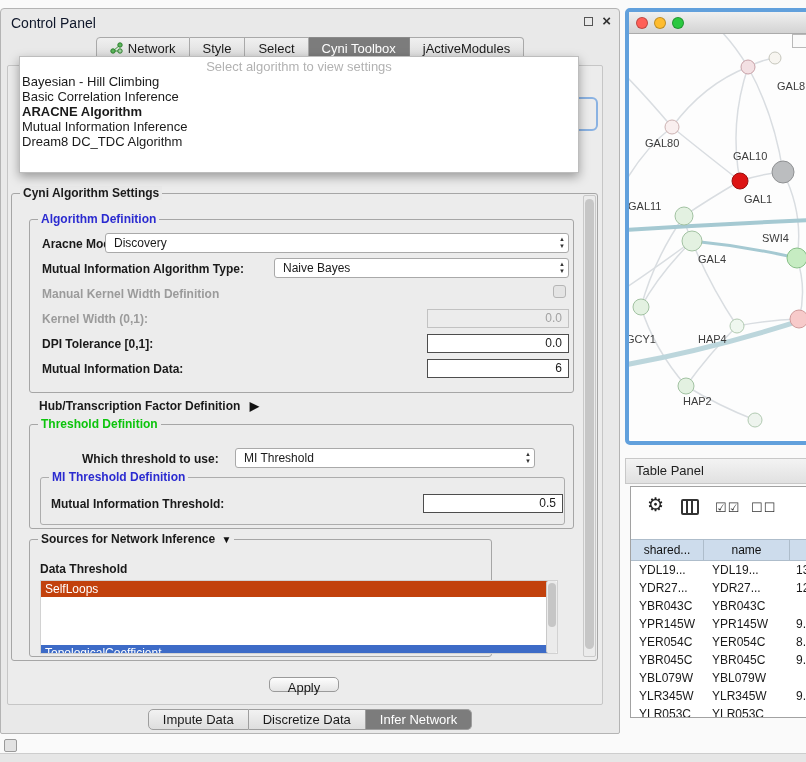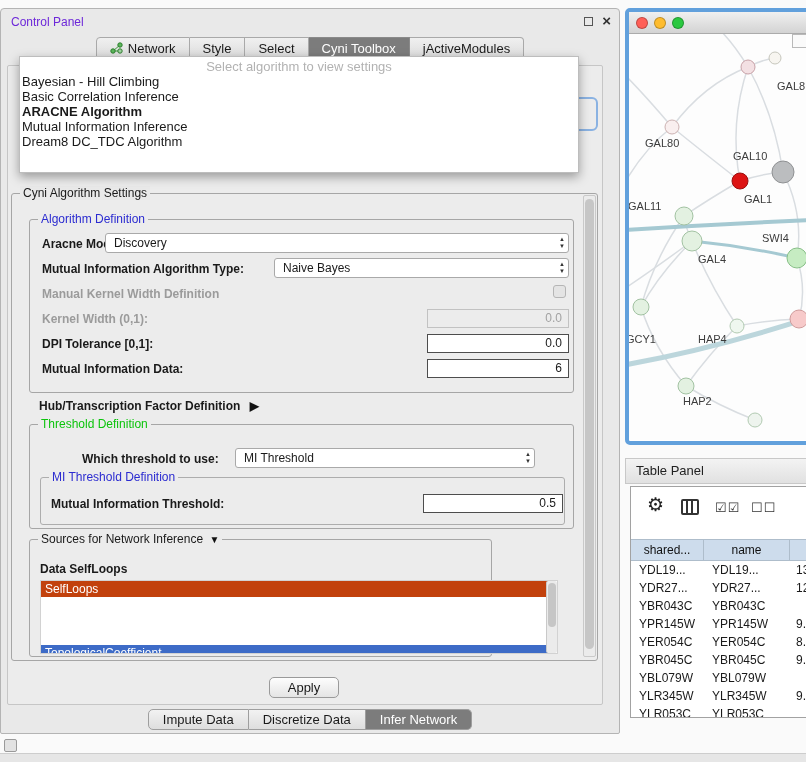--- a/index.html
+++ b/index.html
@@ -3,21 +3,21 @@
 <meta charset="utf-8">
 <style>
   *{margin:0;padding:0;box-sizing:border-box}
   html,body{width:806px;height:762px;overflow:hidden;background:#fafafa;
     font-family:"Liberation Sans",sans-serif;font-size:12px;color:#1a1a1a;position:relative}
   .abs{position:absolute}
 
   
   #control-panel{left:0;top:8px;width:620px;height:726px;background:#e9e9e9;
     border:1px solid #b4b4b4;border-radius:4px 4px 2px 2px}
-  .cp-title{left:10px;top:6px;font-size:12px;color:#6d28d9;white-space:nowrap}
+  .cp-title{left:10px;top:6px;font-size:14px;color:#0f172a;white-space:nowrap}
   .win-icons{right:8px;top:6px;display:flex;gap:9px;align-items:center}
   .float-ic{width:9px;height:9px;border:1.5px solid #555;background:transparent}
   .close-ic{font-size:15px;font-weight:bold;color:#333;line-height:12px}
   .tabs-row{top:28px;left:0;width:100%;display:flex;justify-content:center;z-index:2}
   .tab{height:22px;padding:0 13px;border:1px solid #a9a9a9;border-left:none;
     background:linear-gradient(#f0f0f0,#dcdcdc);font-size:13px;display:flex;
     align-items:center;gap:5px;color:#1a1a1a;white-space:nowrap}
   .tab:first-child{border-left:1px solid #a9a9a9;border-radius:4px 0 0 0}
   .tab:last-child{border-radius:0 4px 0 0}
   .tab.sel{background:#7c7c7c;color:#fff;border-color:#8a8a8a}
@@ -30,42 +30,42 @@
     border:1px solid #bdbdbd;box-shadow:0 4px 10px rgba(0,0,0,.35);z-index:40;padding-top:2px}
   .popup .ph{color:#b2b2b2;text-align:center;font-size:13px;height:15px;line-height:15px}
   .pitem{font-size:13px;height:15px;line-height:15px;padding-left:2px;white-space:nowrap}
   .pitem.sel{font-weight:bold}
   .fragment{left:567px;top:88px;width:30px;height:34px;border:2px solid #8ab2e2;
     border-radius:6px;background:#ececec;z-index:20}
 
   
   .groupbox{position:absolute;border:1px solid #a6a6a6;border-radius:3px}
   .gtitle{position:absolute;top:-8px;left:8px;background:#ececec;padding:0 3px;
-    font-weight:normal;font-size:12px;white-space:nowrap}
+    font-weight:bold;font-size:12px;white-space:nowrap}
   .gtitle.blue{color:#2b2bd0}
   .gtitle.green{color:#0cc40c}
   .lbl{position:absolute;font-weight:bold;font-size:12px;white-space:nowrap}
   .lbl.dis{color:#9b9b9b}
   .combo{position:absolute;height:20px;background:#fff;border:1px solid #a9a9a9;
     border-radius:3px;font-size:12px;line-height:18px;padding-left:8px}
   .stepper{position:absolute;right:3px;top:2px;display:flex;flex-direction:column;
     align-items:center;color:#333}
   .stepper b{display:block;font-size:6px;line-height:7px;font-weight:normal}
   .field{position:absolute;height:19px;background:#fff;border:1px solid #4d4d4d;
     font-size:12px;line-height:17px;text-align:right;padding-right:6px}
   .field.dis{background:#ececec;border:1px solid #c2c2c2;color:#a2a2a2}
   .checkbox{position:absolute;width:13px;height:13px;border:1px solid #b5b5b5;
     background:#e4e4e4;border-radius:3px}
   .scrollbar-v{position:absolute;background:#ebebeb;border:1px solid #c9c9c9;border-radius:2px}
   .scroll-thumb{position:absolute;left:1px;right:1px;background:#c6c6c6;border-radius:6px}
   .tri{font-size:10px;margin-left:3px;color:#111}
   .hub-tri{font-size:12px;margin-left:6px;color:#111}
   .sources-list{position:absolute;background:#fff;border:1px solid #d2d2d2;overflow:hidden}
   .sitem{height:16px;line-height:16px;padding-left:4px;font-size:12px;width:507px;white-space:nowrap;overflow:hidden}
-  .apply-btn{position:absolute;width:70px;height:21px;border:1px solid #9a9a9a;border-radius:5px;
+  .apply-btn{position:absolute;width:70px;height:15px;border:1px solid #9a9a9a;border-radius:5px;
     background:linear-gradient(#fdfdfd,#e4e4e4);font-size:13px;text-align:center;line-height:19px}
   .bottom-tabs{position:absolute;top:700px;left:0;width:100%;display:flex;justify-content:center}
   .btab{height:21px;line-height:20px;padding:0 14px;border:1px solid #9e9e9e;border-left:none;
     background:linear-gradient(#f2f2f2,#dedede);font-size:13px;white-space:nowrap}
   .btab:first-child{border-left:1px solid #9e9e9e;border-radius:5px 0 0 5px}
   .btab:last-child{border-radius:0 5px 5px 0}
   .btab.sel{background:#7c7c7c;color:#fff}
 
   
   #net-window{left:625px;top:8px;width:189px;height:437px;border:4px solid #61a0dc;
@@ -218,21 +218,21 @@
       <span class="lbl" style="left:10px;top:19px">Mutual Information Threshold:</span>
       <div class="field" style="left:382px;top:16px;width:140px">0.5</div>
     </div>
   </div>
 
   <div class="groupbox" style="left:28px;top:530px;width:463px;height:118px">
     <span class="gtitle">
       <span>Sources for Network Inference</span>
       <span class="tri">▼</span>
     </span>
-    <span class="lbl" style="left:10px;top:22px">Data SelfLoops</span>
+    <span class="lbl" style="left:10px;top:22px">Data Threshold</span>
     <div class="sources-list" style="left:10px;top:40px;width:518px;height:74px">
       <div class="rows">
           <div class="sitem sel" style="background: #c2410c; color: rgb(255, 255, 255);">SelfLoops</div>
           <div class="sitem sel" style="background: rgb(61, 107, 199); color: rgb(255, 255, 255); margin-top: 48px;">TopologicalCoefficient</div>
           <div class="sitem sel" style="background: #701a75; color: rgb(255, 255, 255);">gal4RGexp</div>
         </div>
       <div class="scrollbar-v" style="right:0;top:0;width:11px;height:72px;border-top:none;border-bottom:none;border-right:none">
         <div class="scroll-thumb" style="top:2px;height:44px"></div>
       </div>
     </div>

